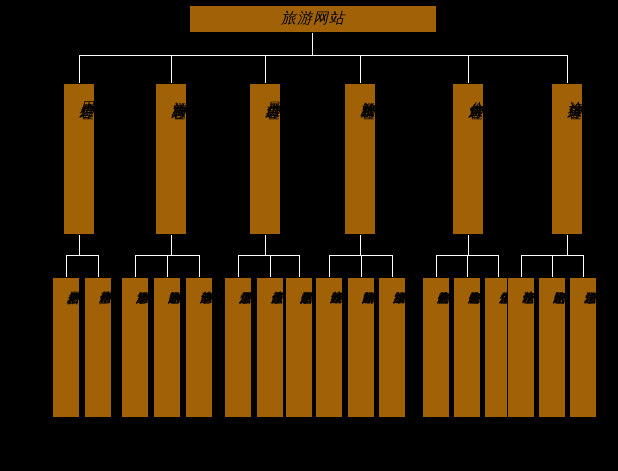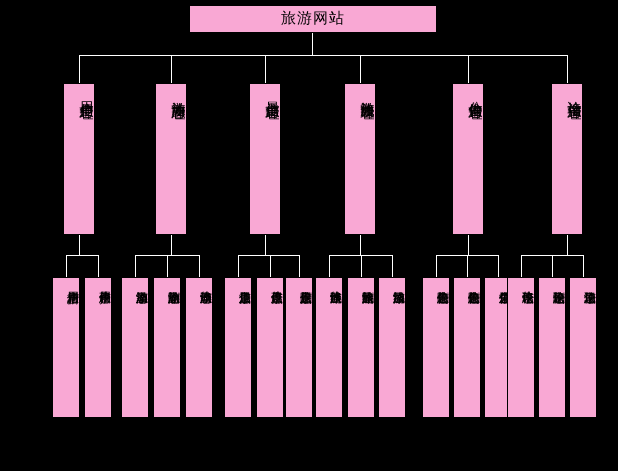--- a/index.html
+++ b/index.html
@@ -10,29 +10,30 @@
   #stage {
     position: relative;
     width: 618px;
     height: 471px;
     background: #000000;
     overflow: hidden;
     font-family: "DejaVu Sans", "Liberation Sans", sans-serif;
   }
   .node {
     position: absolute;
-    background: #f9a8d4;
+    background: #a16207;
     color: #000000;
     border: 1px solid #000000;
     box-sizing: border-box;
     display: flex;
     align-items: center;
     justify-content: center;
     text-align: left;
     line-height: 1.05;
+    font-style: italic;
   }
   
   .root {
     font-size: 15px;
     letter-spacing: 1px;
   }
   
   .vert {
     writing-mode: vertical-rl;
     text-orientation: upright;

